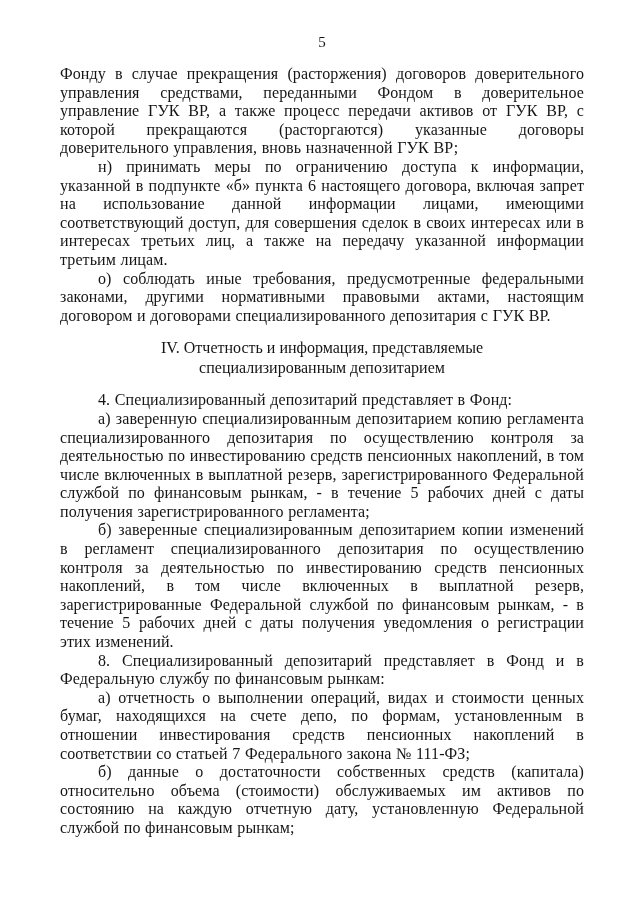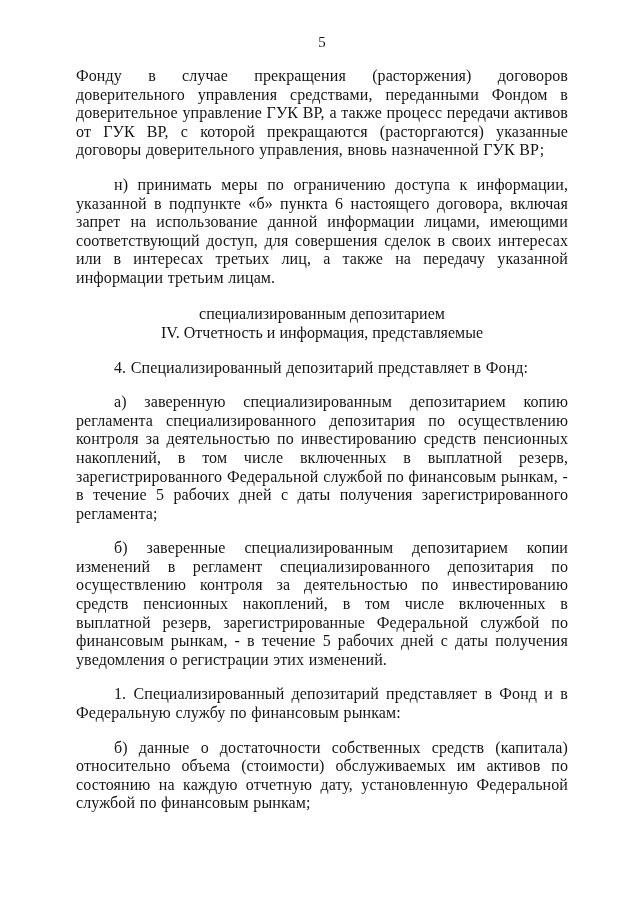--- a/index.html
+++ b/index.html
@@ -21,21 +21,21 @@
     padding: 33px 56px 0 60px;
     background: #ffffff;
   }
   .page-number {
     text-align: center;
     font-size: 15px;
     line-height: 18px;
     margin: 0 0 14px 0;
   }
   .para {
-    margin: 16px;
+    margin: 0;
     font-size: 16px;
     line-height: 18.6px;
     text-align: justify;
     text-indent: 38px;
     word-spacing: 0.5px;
     letter-spacing: 0.1px;
   }
   .para.continuation {
     text-indent: 0;
   }
@@ -51,30 +51,32 @@
 
 <div class="doc-page">
 
   <p class="page-number">5</p>
 
   <p class="para continuation">Фонду в случае прекращения (расторжения) договоров доверительного управления средствами, переданными Фондом в доверительное управление ГУК ВР, а также процесс передачи активов от ГУК ВР, с которой прекращаются (расторгаются) указанные договоры доверительного управления, вновь назначенной ГУК ВР;</p>
 
   <p class="para">н) принимать меры по ограничению доступа к информации, указанной в подпункте «б» пункта 6 настоящего договора, включая запрет на использование данной информации лицами, имеющими соответствующий доступ, для совершения сделок в своих интересах или в интересах третьих лиц, а также на передачу указанной информации третьим лицам.</p>
 
 
+  <p class="para">о) соблюдать иные требования, предусмотренные федеральными законами, другими нормативными правовыми актами, настоящим договором и договорами специализированного депозитария с ГУК ВР.</p>
 
   <div class="section-heading">
+    <div>IV. Отчетность и информация, представляемые</div>
     <div>специализированным депозитарием</div>
-    <div>IV. Отчетность и информация, представляемые</div>
   </div>
 
   <p class="para">4. Специализированный депозитарий представляет в Фонд:</p>
 
   <p class="para">а) заверенную специализированным депозитарием копию регламента специализированного депозитария по осуществлению контроля за деятельностью по инвестированию средств пенсионных накоплений, в том числе включенных в выплатной резерв, зарегистрированного Федеральной службой по финансовым рынкам, - в течение 5 рабочих дней с даты получения зарегистрированного регламента;</p>
 
   <p class="para">б) заверенные специализированным депозитарием копии изменений в регламент специализированного депозитария по осуществлению контроля за деятельностью по инвестированию средств пенсионных накоплений, в том числе включенных в выплатной резерв, зарегистрированные Федеральной службой по финансовым рынкам, - в течение 5 рабочих дней с даты получения уведомления о регистрации этих изменений.</p>
 
-  <p class="para">1. Специализированный депозитарий представляет в Фонд и в Федеральную службу по финансовым рынкам:</p>
+  <p class="para">8. Специализированный депозитарий представляет в Фонд и в Федеральную службу по финансовым рынкам:</p>
 
+  <p class="para">а) отчетность о выполнении операций, видах и стоимости ценных бумаг, находящихся на счете депо, по формам, установленным в отношении инвестирования средств пенсионных накоплений в соответствии со статьей 7 Федерального закона № 111-ФЗ;</p>
 
   <p class="para">б) данные о достаточности собственных средств (капитала) относительно объема (стоимости) обслуживаемых им активов по состоянию на каждую отчетную дату, установленную Федеральной службой по финансовым рынкам;</p>
 
 </div>
 
 </body></html>

